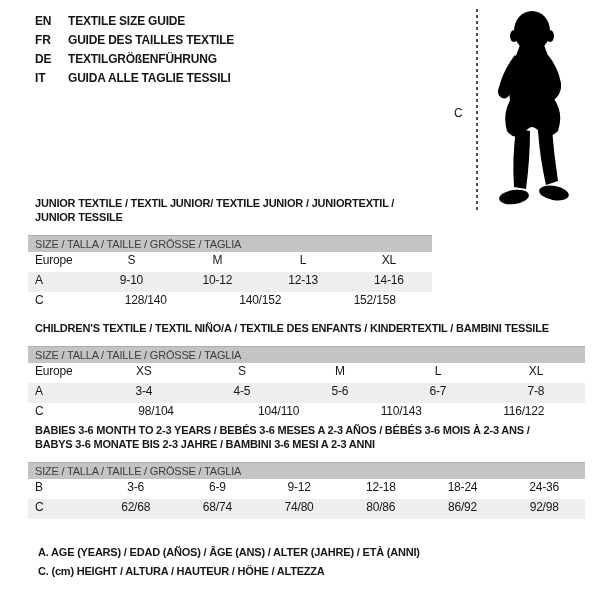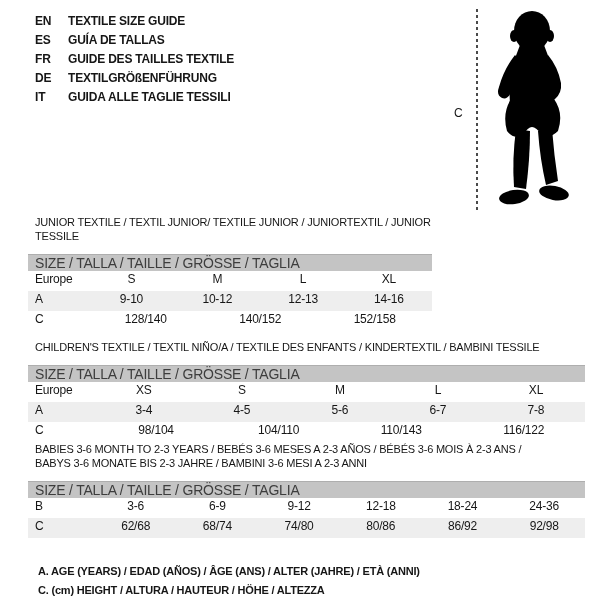--- a/index.html
+++ b/index.html
@@ -29,24 +29,24 @@
     position:absolute;left:26px;top:4px;width:2px;height:202px;
     background:repeating-linear-gradient(to bottom,#4a4a4a 0 3px,transparent 3px 6px);
   }
   .height-label{position:absolute;left:4px;top:101px;font-size:12px;}
   .baby{position:absolute;left:34px;top:4px;}
 
   
   .size-table{margin:0;}
   .size-table.first{margin-top:108px;}
   .tbl-titles{padding-left:7px;margin-bottom:11px;}
-  .tbl-title{font-size:11px;font-weight:normal;line-height:14px;letter-spacing:-0.2px;}
+  .tbl-title{font-size:11px;font-weight:bold;line-height:14px;letter-spacing:-0.2px;}
   .tbl-head{
     background:var(--bar);border-top:1px solid #aeaeae;
-    font-size:14px;color:var(--bartext);
+    font-size:11px;color:var(--bartext);
     height:17px;line-height:16px;padding-left:7px;letter-spacing:-0.2px;
   }
   .tbl-row{display:flex;height:20px;line-height:17px;font-size:12px;letter-spacing:-0.2px;}
   .tbl-row.shaded{background:var(--shaded);}
   .cell{display:block;}
   .cell.label{flex:0 0 12%;padding-left:7px;text-align:left;}
   .cell.val{flex:1;text-align:center;}
   .tbl-junior{width:72.5%;}
   .tbl-junior .cell.label{flex:0 0 15%;}
   .gap1{margin-top:9px;}
@@ -60,24 +60,20 @@
 <body>
 
 <div class="page">
 
   <ul class="lang-list">
     <li class="lang-row">
       <span class="lang-code">EN</span>
       <span class="lang-title">TEXTILE SIZE GUIDE</span>
     </li>
     <li class="lang-row">
-      <span class="lang-code">ES</span>
-      <span class="lang-title">GUÍA DE TALLAS</span>
-    </li>
-    <li class="lang-row">
       <span class="lang-code">FR</span>
       <span class="lang-title">GUIDE DES TAILLES TEXTILE</span>
     </li>
     <li class="lang-row">
       <span class="lang-code">DE</span>
       <span class="lang-title">TEXTILGRÖßENFÜHRUNG</span>
     </li>
     <li class="lang-row">
       <span class="lang-code">IT</span>
       <span class="lang-title">GUIDA ALLE TAGLIE TESSILI</span>

